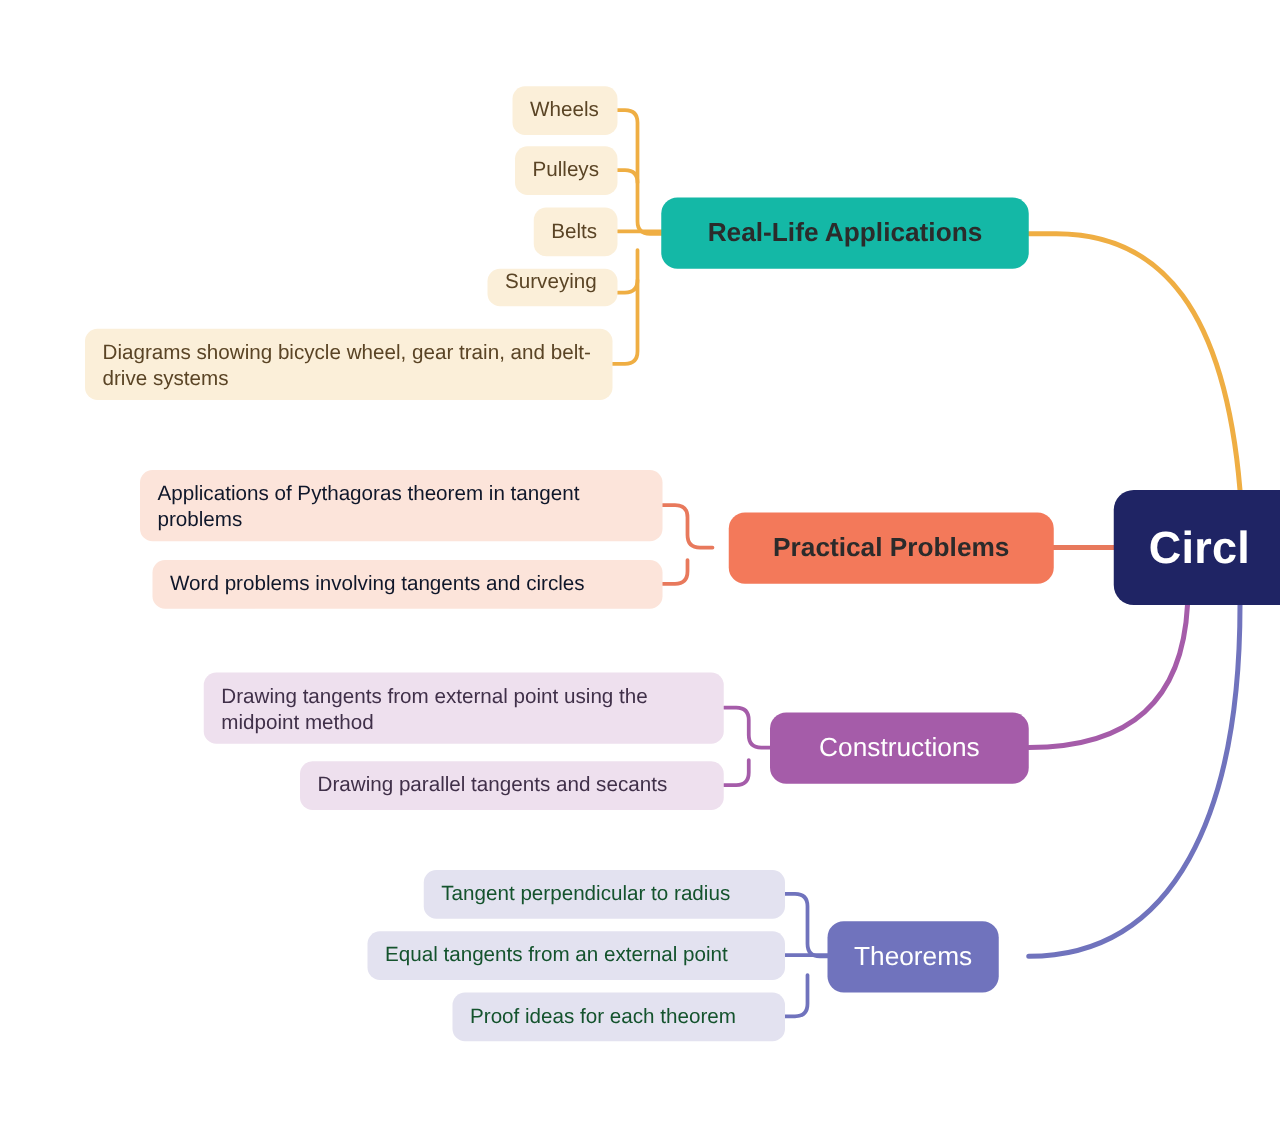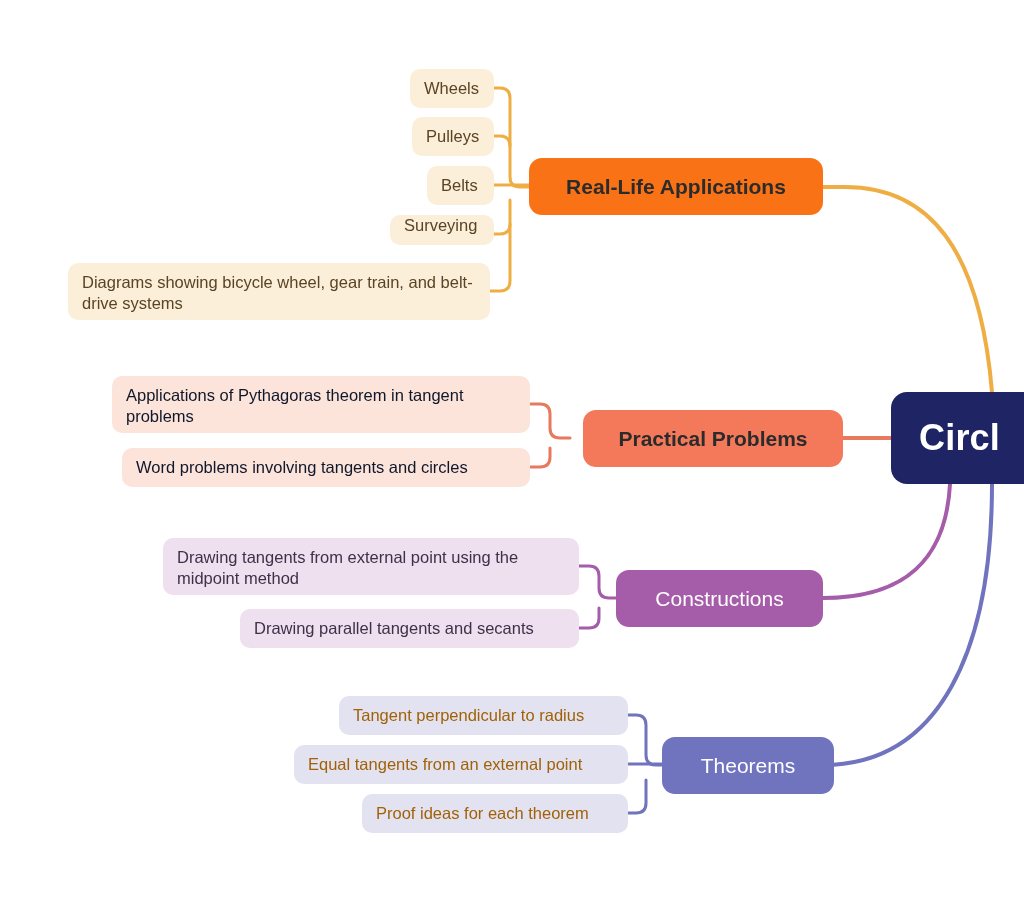--- a/index.html
+++ b/index.html
@@ -45,40 +45,40 @@
   
   .branch {
     justify-content: center;
     text-align: center;
     font-size: 21px;
     font-weight: 700;
     border-radius: 13px;
     padding: 0 14px;
     white-space: nowrap;
   }
-  .branch.b-apps   { background: #f97316; color: #2b2b2b; }
+  .branch.b-apps   { background: #14b8a6; color: #2b2b2b; }
   .branch.b-prac   { background: #F3795A; color: #2b2b2b; }
   .branch.b-cons   { background: #A55CA9; color: #ffffff; font-weight: 500; }
   .branch.b-theo   { background: #7073BD; color: #ffffff; font-weight: 500; }
   
   .leaf {
     justify-content: flex-end;
     text-align: left;
     font-size: 16.5px;
     font-weight: 400;
     line-height: 1.28;
     border-radius: 10px;
     padding: 9px 14px;
     align-items: flex-end;
   }
   .leaf span { display: block; width: 100%; }
   .leaf.l-apps { background: #FBEFD9; color: #5a4425; }
   .leaf.l-prac { background: #FCE4DA; color: #0f172a; }
   .leaf.l-cons { background: #EEE0EE; color: #403049; }
-  .leaf.l-theo { background: #E3E2F0; color: #a16207; }
+  .leaf.l-theo { background: #E3E2F0; color: #14532d; }
   .leaf.wrap   { align-items: flex-start; }
 </style>
 </head>
 <body>
 
 <div id="canvas">
 
   <svg id="links" viewBox="0 0 1024 903" width="1024" height="903" fill="none">
 
     <path d="M 823 187 L 845 187 C 930 187 980 250 992 392" stroke="#EFAE43" stroke-width="4" fill="none" stroke-linecap="round"></path>
@@ -151,21 +151,21 @@
   </div>
 
   <div class="node leaf l-cons wrap" style="left:163px; top:538px; width:416px; height:57px;">
     <span>Drawing tangents from external point using the midpoint method</span>
   </div>
 
   <div class="node leaf l-cons" style="left:240px; top:609px; width:339px; height:39px;">
     <span>Drawing parallel tangents and secants</span>
   </div>
 
-  <div class="node branch b-theo" style="left:662px; top:737px; width:172px; height:57px;">
+  <div class="node branch b-theo" style="left:662px; top:737px; width:137px; height:57px;">
     <span>Theorems</span>
   </div>
 
   <div class="node leaf l-theo" style="left:339px; top:696px; width:289px; height:39px;">
     <span>Tangent perpendicular to radius</span>
   </div>
 
   <div class="node leaf l-theo" style="left:294px; top:745px; width:334px; height:39px;">
     <span>Equal tangents from an external point</span>
   </div>

